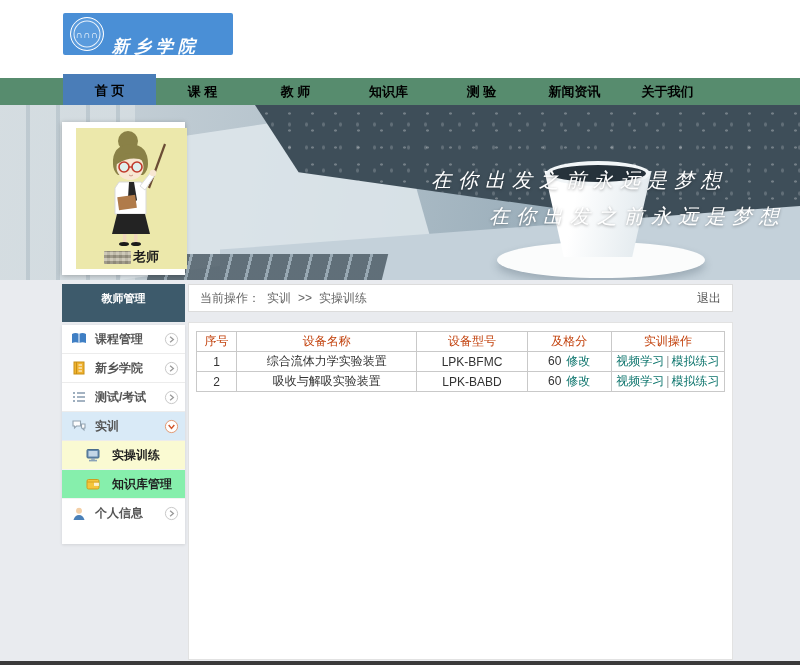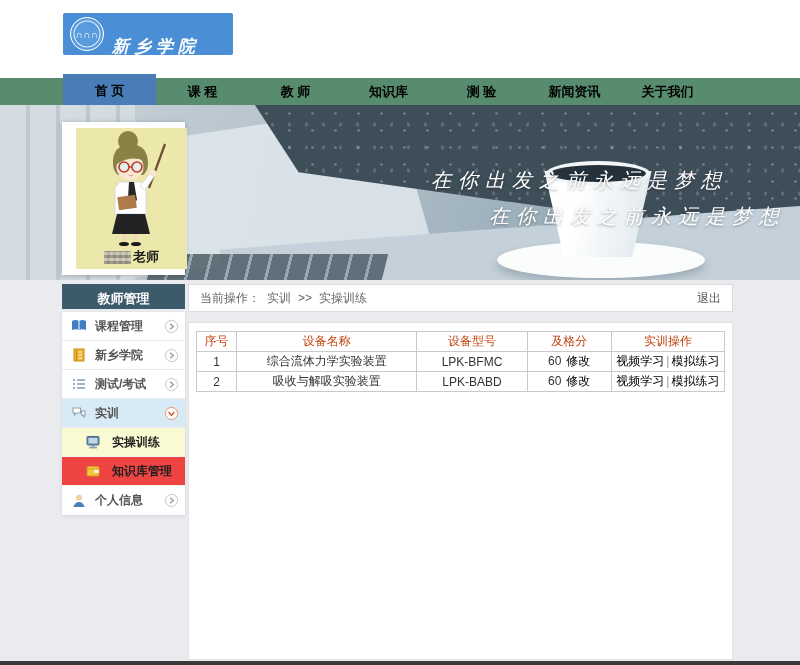--- a/index.html
+++ b/index.html
@@ -115,39 +115,39 @@
       repeating-linear-gradient(90deg, #c9c4b2 0 3px, #a39e8d 3px 6px);
   }
 
   
   .content { position:absolute; top:280px; left:0; width:800px; height:385px; background:#e9ebef; }
   .footer-bar { position:absolute; bottom:0; left:0; width:800px; height:4px; background:#3a3a3a; }
 
   
   .sidebar { position:absolute; left:62px; top:4px; width:123px; }
   .sidebar-header {
-    height:25px; background:#3d5a6b; color:#fff;
-    font-size:13px; font-weight:bold; text-align:center; line-height:29px;
-  }
-  .sidebar-menu { margin-top:3px; background:#fff; box-shadow:0 1px 3px rgba(0,0,0,.10); }
+    height:38px; background:#3d5a6b; color:#fff;
+    font-size:11px; font-weight:bold; text-align:center; line-height:29px;
+  }
+  .sidebar-menu { margin-top:3px; background:#fff; padding-bottom:16px; box-shadow:0 1px 3px rgba(0,0,0,.10); }
   .menu-item {
     height:29px; display:flex; align-items:center;
     padding:0 6px 0 9px; border-bottom:1px solid #ececec;
     font-size:12px; font-weight:bold; color:#555; cursor:pointer; background:#fff;
   }
   .menu-item.expanded { background:#d9eaf7; }
   .mi-icon { width:16px; height:16px; flex:0 0 auto; }
   .mi-icon svg { width:16px; height:16px; display:block; }
   .menu-item .mi-label { flex:1; margin-left:8px; white-space:nowrap; }
   .mi-chevron { width:15px; height:15px; flex:0 0 auto; }
   .mi-chevron svg { width:15px; height:15px; display:block; }
   .sub-item {
     height:29px; display:flex; align-items:center;
     padding-left:23px; border-bottom:1px solid #f3f3f3;
-    font-size:12px; font-weight:bold; color:#1f1f1f; cursor:pointer; background:#ef4444;
+    font-size:12px; font-weight:bold; color:#1f1f1f; cursor:pointer; background:#86efac;
   }
   .sub-item.active { background:#fafad2; }
   .sub-item .mi-label { margin-left:11px; white-space:nowrap; }
 
   
   .breadcrumb {
     position:absolute; left:188px; top:4px; width:545px; height:28px;
     background:#fff; border:1px solid #dcdcdc;
     display:flex; align-items:center; padding:0 11px;
     font-size:12px; color:#666;
@@ -161,21 +161,21 @@
     background:#fff; border:1px solid #e2e2e2; padding:8px 7px;
   }
   table.device-table { width:100%; border-collapse:collapse; font-size:12px; color:#333; table-layout:fixed; }
   .device-table th, .device-table td {
     border:1px solid #c9c9c9; height:20px; text-align:center;
     font-weight:normal; padding:1px 3px; white-space:nowrap; overflow:hidden;
   }
   .device-table th { color:#c2410c; }
   .col-seq { width:40px; } .col-name { width:180px; } .col-model { width:110px; }
   .col-score { width:84px; } .col-ops { width:113px; }
-  .op-link, .score-action { color:#000000; cursor:pointer; }
+  .op-link, .score-action { color:#0f766e; cursor:pointer; }
   .score-action { margin-left:5px; }
   .op-sep { color:#9a9a9a; margin:0 2px; }
 </style>
 </head>
 <body>
 
 <div class="header-top">
   <div class="logo">
     <div class="seal">
       <span>∩∩∩</span>

